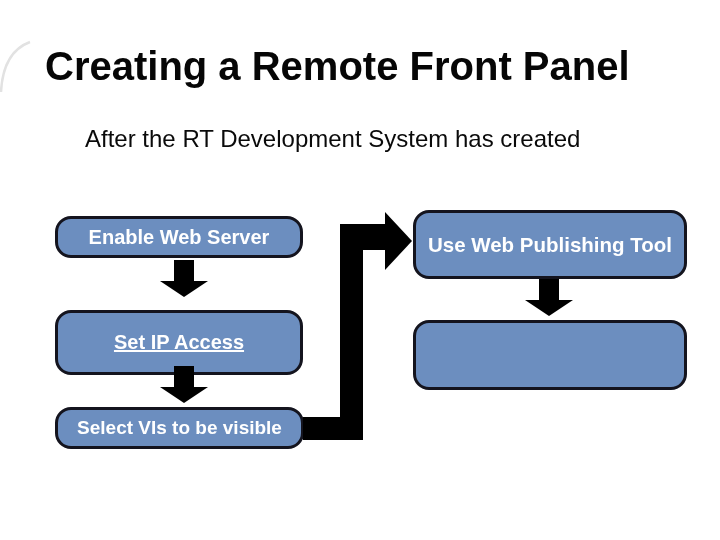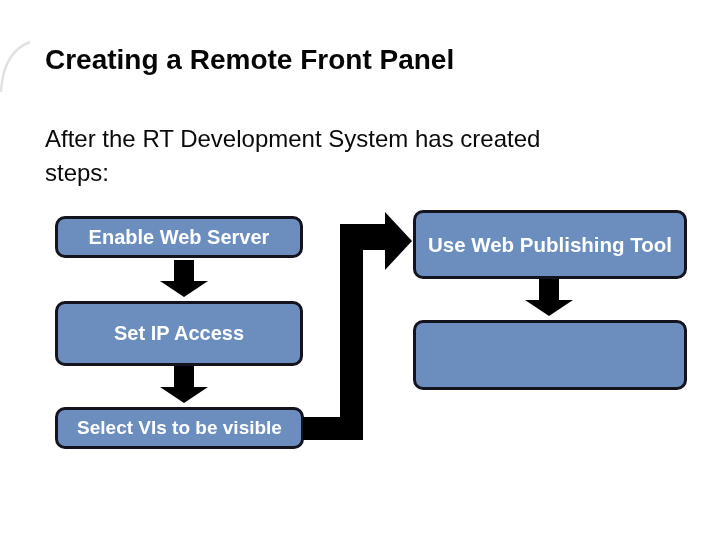--- a/index.html
+++ b/index.html
@@ -5,41 +5,41 @@
   html,body{margin:0;padding:0;background:#ffffff;}
   #slide{
     position:relative;
     width:720px;height:540px;
     background:#ffffff;
     overflow:hidden;
     font-family:"Liberation Sans","DejaVu Sans",sans-serif;
   }
   .title{
     position:absolute;left:45px;top:44px;
-    font-size:28px;font-weight:bold;color:#060606;
+    font-size:40px;font-weight:bold;color:#060606;
     letter-spacing:0px;white-space:nowrap;
   }
   .body-text{
     position:absolute;left:45px;top:122px;
     font-size:24px;color:#0a0a0a;line-height:34px;
   }
-  .body-text div{white-space:nowrap;}
+  .body-text div{white-space:nowrap;margin-left:40px;}
   .flow-box{
     position:absolute;
     background:var(--box-fill,#6C8EBF);
     border:3px solid var(--box-border,#14141E);
-    border-radius:10px;
+    border-radius:16px;
     display:flex;flex-direction:column;align-items:center;justify-content:center;
     color:#ffffff;font-weight:bold;text-align:center;
     overflow:hidden;
     line-height:1.35;
   }
   .flow-box span{white-space:nowrap;}
   #box1{left:55px;top:216px;width:242px;height:36px;font-size:20px;}
-  #box2{left:55px;top:301px;width:242px;height:59px;font-size:20px;}
+  #box2{left:55px;top:310px;width:242px;height:59px;font-size:20px;text-decoration:underline;}
   #box3{left:55px;top:407px;width:243px;height:36px;font-size:19px;}
   #box4{left:413px;top:210px;width:268px;height:63px;font-size:20.5px;}
   #box5{left:413px;top:320px;width:268px;height:64px;font-size:20px;}
   .arrow-svg{position:absolute;color:var(--arrow,#000000);}
   #down-arrow-1{left:160px;top:260px;}
   #down-arrow-2{left:160px;top:366px;}
   #down-arrow-3{left:525px;top:279px;}
   #elbow-arrow{left:300px;top:210px;}
   #corner-arc{position:absolute;left:0;top:0;color:#e2e2e2;}
   .footer{position:absolute;left:0;top:480px;width:720px;height:60px;}
@@ -50,21 +50,20 @@
 <div id="slide" style="--box-fill: #6C8EBF; --box-border: #14141E; --arrow: #000000; --logo-blue: #2B5AA5; --url-blue: #5577A8; --divider: #2C4A66;">
 
   <svg id="corner-arc" width="60" height="110" viewBox="0 0 60 110">
     <path d="M 1 92 Q 3 52 30 42" fill="none" stroke="currentColor" stroke-width="2.5"></path>
   </svg>
 
   <div class="title">Creating a Remote Front Panel</div>
 
   <div class="body-text">
     <div>After the RT Development System has created</div>
-    <div>steps:</div>
   </div>
 
   <div id="box1" class="flow-box">
     <span>Enable Web Server</span>
   </div>
 
   <svg id="down-arrow-1" class="arrow-svg" width="48" height="38" viewBox="0 0 48 38">
     <rect x="14" y="0" width="20" height="21" fill="currentColor"></rect>
     <polygon points="0,21 48,21 24,37" fill="currentColor"></polygon>
   </svg>

